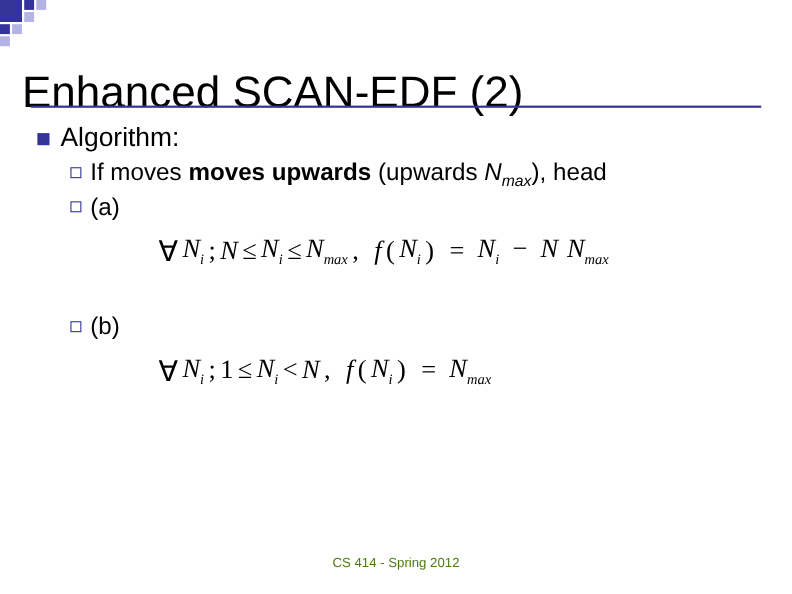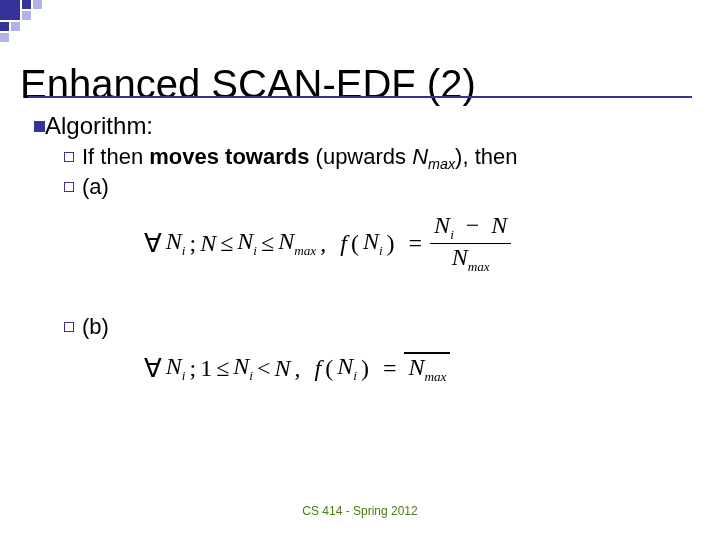--- a/index.html
+++ b/index.html
@@ -60,20 +60,21 @@
   }
   .body {
     position: absolute;
     top: 112px;
     left: 34px;
     right: 20px;
   }
   .lvl1 {
     display: flex;
     align-items: flex-start;
+    gap: 10px;
     font-size: 24px;
     margin-bottom: 4px;
   }
   .bullet-sq {
     width: 11px;
     height: 11px;
     background: #333399;
     margin-top: 9px;
     flex: 0 0 auto;
   }
@@ -107,21 +108,21 @@
     gap: 4px;
     white-space: nowrap;
   }
   .forall {
     font-size: 26px;
   }
   .fn-i { font-style: italic; }
   .fsub { font-size: 0.55em; vertical-align: sub; }
   .frac {
     display: inline-flex;
-    flex-direction: column;
+    flex-direction: row;
     align-items: center;
     vertical-align: middle;
     margin-left: 4px;
   }
   .frac .num, .frac .den {
     padding: 0 4px;
     line-height: 1.1;
   }
   .frac .bar {
     width: 100%;
@@ -176,21 +177,21 @@
   <div class="body">
 
     <div class="lvl1">
       <div class="bullet-sq"></div>
       <div>Algorithm:</div>
     </div>
 
     <div class="lvl2">
       <div class="bullet-box"></div>
       <div>
-        <span>If then </span><span class="emph">moves towards</span><span> (upwards </span><span class="ital">N</span><span class="sub">max</span><span>), then</span>
+        <span>If moves </span><span class="emph">moves upwards</span><span> (upwards </span><span class="ital">N</span><span class="sub">max</span><span>), head</span>
       </div>
     </div>
 
     <div class="lvl2">
       <div class="bullet-box"></div>
       <div>(a)</div>
     </div>
 
     <div class="formula">
       <span class="forall">∀</span>

